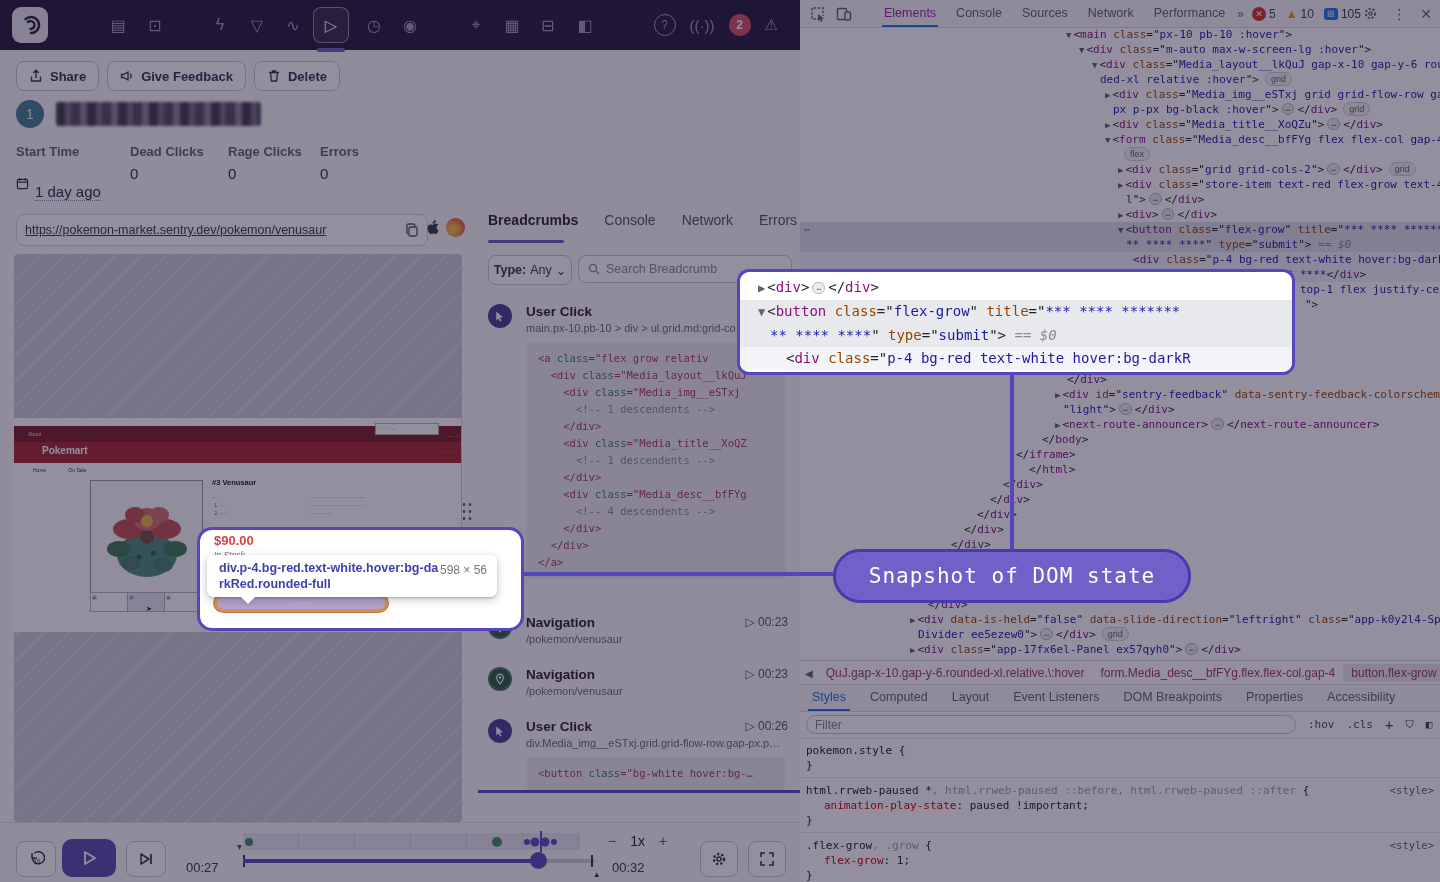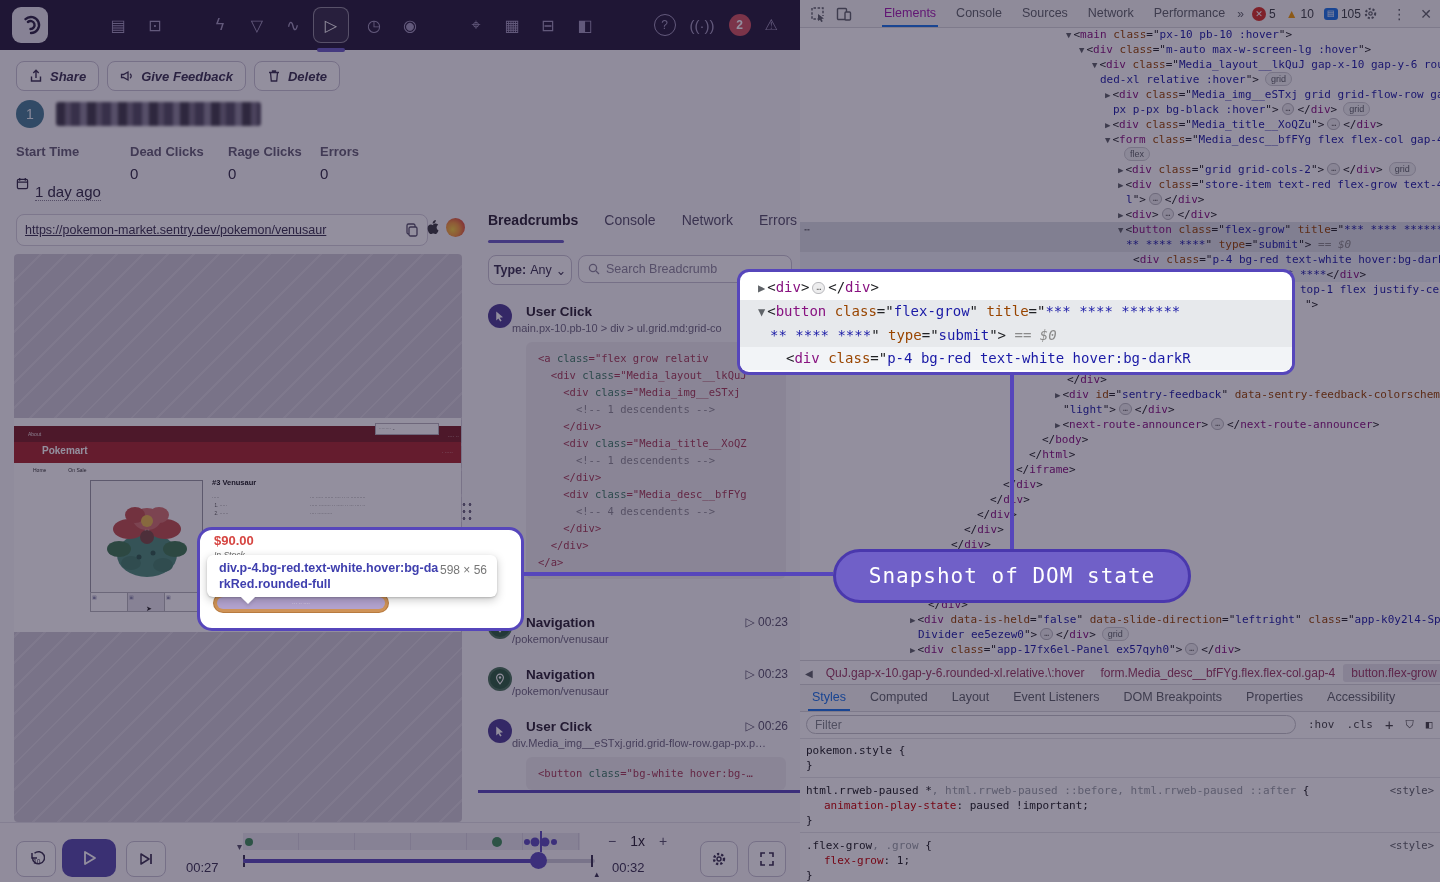--- a/index.html
+++ b/index.html
@@ -11,21 +11,21 @@
   .logo-box{position:absolute;left:12px;top:7px;width:36px;height:36px;background:#e9e7ef;border-radius:9px;display:flex;align-items:center;justify-content:center;}
   #nav-icons{position:absolute;left:0;top:8px;height:34px;display:flex;align-items:center;padding-left:101px;}
   .nav-ic{width:34px;height:34px;display:flex;align-items:center;justify-content:center;color:#a399bd;font-size:16px;border-radius:8px;position:relative;}
   .nav-ic.active{border:1px solid rgba(255,255,255,.45);background:rgba(255,255,255,.08);color:#fff;}
   .nav-ic.active:after{content:"";position:absolute;left:3px;right:3px;bottom:-10px;height:4px;border-radius:2px;background:#6c5fc7;}
   .nav-right{position:absolute;right:22px;top:8px;height:34px;display:flex;align-items:center;gap:14px;color:#a399bd;font-size:15px;}
   .nav-badge{width:22px;height:22px;border-radius:50%;background:#d1535f;color:#fff;font-size:12px;font-weight:bold;display:flex;align-items:center;justify-content:center;}
   .circ{width:20px;height:20px;border:1.5px solid #a399bd;border-radius:50%;display:flex;align-items:center;justify-content:center;font-size:12px;}
   
   .hdr{position:absolute;left:0;top:50px;width:800px;height:152px;}
-  .btnrow{position:absolute;left:16px;top:11px;display:flex;gap:8px;font-style:italic;}
+  .btnrow{position:absolute;left:16px;top:11px;display:flex;gap:8px;}
   .sbtn{display:flex;align-items:center;gap:7px;background:#fff;border:1px solid #c9c4d4;border-radius:8px;height:28px;padding:0 12px;font-size:13px;font-weight:bold;color:#3a3150;}
   .avatar{position:absolute;left:16px;top:50px;width:28px;height:28px;border-radius:50%;background:#477e95;color:#e9f2f5;font-size:14px;display:flex;align-items:center;justify-content:center;}
   .blurred{position:absolute;left:56px;top:52px;width:205px;height:24px;border-radius:3px;
     background:repeating-linear-gradient(90deg,#2e2838 0 9px,#6a6277 9px 15px,#413a50 15px 24px,#817a90 24px 31px);
     filter:blur(1.5px);opacity:.9;}
   #stats{position:absolute;left:16px;top:94px;display:flex;}
   .stat{display:flex;flex-direction:column;gap:6px;}
   .stat .lb{font-size:13px;font-weight:bold;color:#655f75;}
   .stat .vl{font-size:15px;color:#332c47;display:flex;align-items:center;gap:6px;}
   .stat .vl .u{border-bottom:1px dotted #8a8498;margin-top:18px;}
@@ -60,21 +60,21 @@
   #bc-tabs .tb.active{color:#2b2233;font-weight:bold;}
   .bc-underline{position:absolute;left:10px;top:38px;width:76px;height:3px;border-radius:2px;background:#6c5fc7;}
   .type-btn{position:absolute;left:10px;top:53px;width:82px;height:28px;border:1px solid #c9c4d4;border-radius:8px;background:#fff;font-size:12.5px;color:#3a3150;display:flex;align-items:center;justify-content:center;gap:4px;}
   .search-box{position:absolute;left:100px;top:53px;width:214px;height:28px;border:1px solid #c9c4d4;border-radius:8px;background:#fff;font-size:12.5px;color:#8d879c;display:flex;align-items:center;gap:6px;padding:0 9px;box-sizing:border-box;}
   #bc-list{position:absolute;left:0;top:92px;width:322px;height:500px;}
   .bc-item{position:relative;padding:0 10px 0 10px;}
   .bc-ic{position:absolute;left:10px;width:24px;height:24px;border-radius:50%;display:flex;align-items:center;justify-content:center;}
   .bc-ic.user-click{background:#4d3e96;}
   .bc-ic.navigation{background:#2c5e3f;box-shadow:inset 0 0 0 2px rgba(255,255,255,.15);}
   .bc-title{margin-left:38px;font-size:13.5px;font-weight:bold;color:#2b2233;}
-  .bc-sub{margin-left:24px;font-size:11px;color:#6e6880;margin-top:3px;white-space:nowrap;overflow:hidden;}
+  .bc-sub{margin-left:38px;font-size:11px;color:#6e6880;margin-top:3px;white-space:nowrap;overflow:hidden;}
   .bc-time{position:absolute;right:12px;top:0;font-size:12px;color:#57516b;}
   .bc-code{margin:8px 4px 0 38px;background:rgba(43,34,51,.055);border-radius:6px;padding:8px 0 8px 12px;
     font-family:"DejaVu Sans Mono",monospace;font-size:10.5px;line-height:17px;color:#a63b57;white-space:pre;overflow:hidden;}
   .bc-code .at{color:#3c7a64;}
   .bc-code .cm{color:#8d8a93;}
   .bc-bottom{position:absolute;left:478px;top:790px;width:322px;height:3px;background:#5b4bbd;}
   
   .player{position:absolute;left:0;top:822px;width:800px;height:60px;background:#fbfafc;border-top:1px solid #e3e0e9;}
   .pbtn{position:absolute;background:#fff;border:1px solid #c9c4d4;border-radius:8px;display:flex;align-items:center;justify-content:center;color:#3a3150;}
   .play-main{position:absolute;left:62px;top:16px;width:54px;height:38px;background:#584cae;border-radius:10px;border:none;display:flex;align-items:center;justify-content:center;}
@@ -522,22 +522,22 @@
         <div class="dr" style="padding-left: 505px;"><span class="tk-pl">"&gt;</span></div>
         <div class="dr spacer"></div>
         <div class="dr spacer"></div>
         <div class="dr spacer"></div>
         <div class="dr spacer"></div>
         <div class="dr" style="padding-left: 267px;"><span class="tk-pl">&lt;/</span><span class="tk-t">div</span><span class="tk-pl">&gt;</span></div>
         <div class="dr" style="padding-left: 255px;"><span class="tk-a">▶</span><span class="tk-pl">&lt;</span><span class="tk-t">div</span><span class="tk-pl"> </span><span class="tk-at">id</span><span class="tk-pl">="</span><span class="tk-v">sentry-feedback</span><span class="tk-pl">" </span><span class="tk-at">data-sentry-feedback-colorscheme</span></div>
         <div class="dr" style="padding-left: 263px;"><span class="tk-pl">"</span><span class="tk-v">light</span><span class="tk-pl">"&gt;</span><span class="tk-e">…</span><span class="tk-pl">&lt;/</span><span class="tk-t">div</span><span class="tk-pl">&gt;</span></div>
         <div class="dr" style="padding-left: 255px;"><span class="tk-a">▶</span><span class="tk-pl">&lt;</span><span class="tk-t">next-route-announcer</span><span class="tk-pl">&gt;</span><span class="tk-e">…</span><span class="tk-pl">&lt;/</span><span class="tk-t">next-route-announcer</span><span class="tk-pl">&gt;</span></div>
         <div class="dr" style="padding-left: 242px;"><span class="tk-pl">&lt;/</span><span class="tk-t">body</span><span class="tk-pl">&gt;</span></div>
+        <div class="dr" style="padding-left: 216px;"><span class="tk-pl">&lt;/</span><span class="tk-t">iframe</span><span class="tk-pl">&gt;</span></div>
         <div class="dr" style="padding-left: 229px;"><span class="tk-pl">&lt;/</span><span class="tk-t">html</span><span class="tk-pl">&gt;</span></div>
-        <div class="dr" style="padding-left: 216px;"><span class="tk-pl">&lt;/</span><span class="tk-t">iframe</span><span class="tk-pl">&gt;</span></div>
         <div class="dr" style="padding-left: 203px;"><span class="tk-pl">&lt;/</span><span class="tk-t">div</span><span class="tk-pl">&gt;</span></div>
         <div class="dr" style="padding-left: 190px;"><span class="tk-pl">&lt;/</span><span class="tk-t">div</span><span class="tk-pl">&gt;</span></div>
         <div class="dr" style="padding-left: 177px;"><span class="tk-pl">&lt;/</span><span class="tk-t">div</span><span class="tk-pl">&gt;</span></div>
         <div class="dr" style="padding-left: 164px;"><span class="tk-pl">&lt;/</span><span class="tk-t">div</span><span class="tk-pl">&gt;</span></div>
         <div class="dr" style="padding-left: 151px;"><span class="tk-pl">&lt;/</span><span class="tk-t">div</span><span class="tk-pl">&gt;</span></div>
         <div class="dr spacer"></div>
         <div class="dr spacer"></div>
         <div class="dr spacer"></div>
         <div class="dr" style="padding-left: 128px;"><span class="tk-pl">&lt;/</span><span class="tk-t">div</span><span class="tk-pl">&gt;</span></div>
         <div class="dr" style="padding-left: 110px;"><span class="tk-a">▶</span><span class="tk-pl">&lt;</span><span class="tk-t">div</span><span class="tk-pl"> </span><span class="tk-at">data-is-held</span><span class="tk-pl">="</span><span class="tk-v">false</span><span class="tk-pl">" </span><span class="tk-at">data-slide-direction</span><span class="tk-pl">="</span><span class="tk-v">leftright</span><span class="tk-pl">" </span><span class="tk-at">class</span><span class="tk-pl">="</span><span class="tk-v">app-k0y2l4-Split</span></div>

